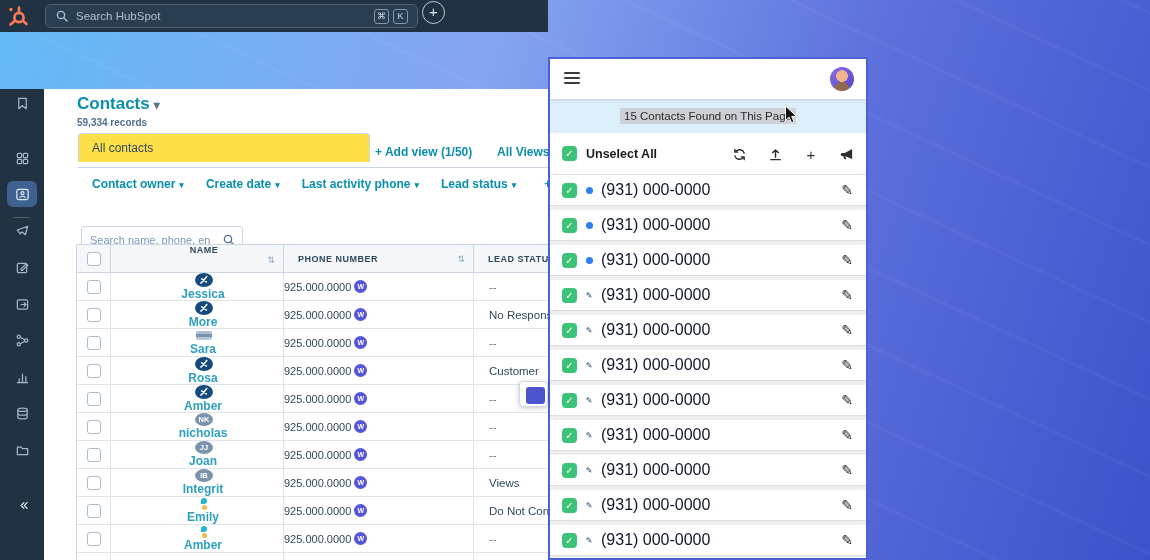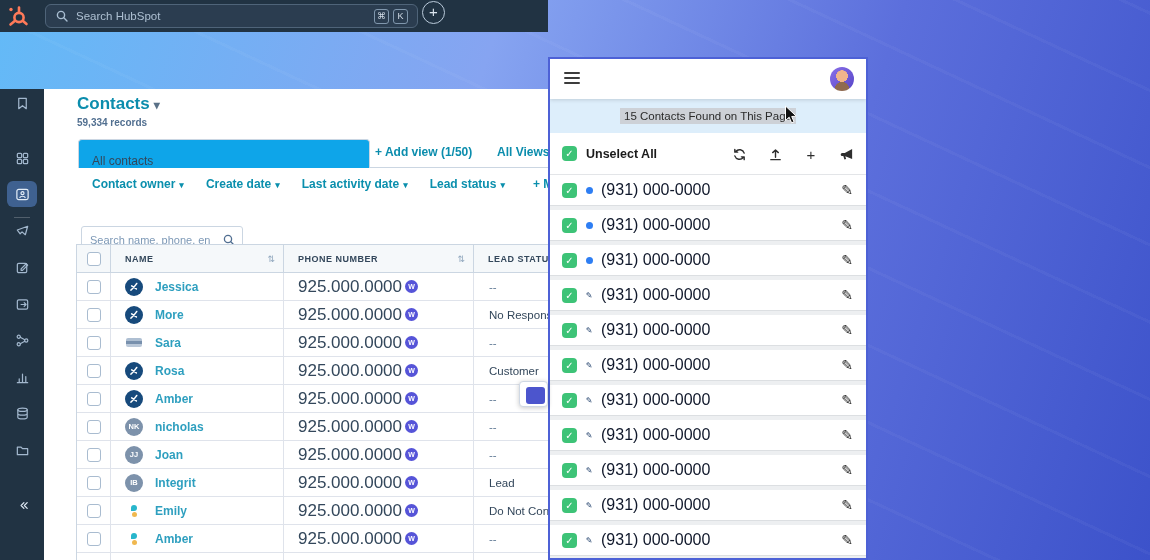--- a/index.html
+++ b/index.html
@@ -43,23 +43,23 @@
 
   
   .main { position:absolute; left:44px; top:89px; width:824px; height:471px;
     background:#fff; overflow:hidden; z-index:1;padding-left:31px; }
   .title { position:absolute; left:33px; top:5px; font-size:17px; font-weight:bold;
     color:var(--accent,#0b8dad); }
   .title .caret { color:#5a7187; font-size:12px; margin-left:4px; }
   .records { position:absolute; left:33px; top:28px; font-size:10px; color:#516f90; font-weight:bold;text-align:center; }
 
   .tabline { position:absolute; left:34px; right:0; top:78px; height:1px; background:var(--border,#cbd6e2); }
-  .tab { position:absolute; left:34px; top:50px; width:292px; height:29px;
-    background:#0ea5e9; border:1px solid var(--border,#cbd6e2); border-bottom:none;
-    border-radius:4px 4px 0 0; z-index:2; display:flex; align-items:flex-end; }
+  .tab { position:absolute; left:34px; top:44px; width:292px; height:29px;
+    background:#fde047; border:1px solid var(--border,#cbd6e2); border-bottom:none;
+    border-radius:4px 4px 0 0; z-index:2; display:flex; align-items:center; }
   .tab span { margin-left:13px; font-size:12px; color:var(--text,#33475b); }
   .addview { position:absolute; left:331px; top:56px; font-size:12px; font-weight:bold;
     color:var(--accent,#0b8dad); }
   .allviews { position:absolute; left:453px; top:56px; font-size:12px; font-weight:bold;
     color:var(--accent,#0b8dad); }
 
   .filterrow { position:absolute; left:48px; top:87px; height:16px; display:flex;
     align-items:center; }
   .filter { font-size:12px; font-weight:bold; color:#0a8fad; margin-right:22px; white-space:nowrap; }
   .filter .caret { font-size:9px; margin-left:4px; color:#0a8fad; }
@@ -74,41 +74,41 @@
 
   
   .table { position:absolute; left:32px; top:155px; width:792px;
     border:1px solid var(--border,#cbd6e2); background:#fff; }
   .thead { display:flex; height:28px; background:#f5f8fa; border-bottom:1px solid var(--border,#cbd6e2);
     align-items:center; }
   .trow { display:flex; height:28px; align-items:center; border-bottom:1px solid #dfe3eb; background:#fff; }
   .cell { height:100%; display:flex; align-items:center; }
   .c0 { width:34px; justify-content:center; border-right:1px solid #dfe3eb; }
   .thead .c0 { border-right:1px solid var(--border,#cbd6e2); }
-  .c1 { width:173px; border-right:1px solid #dfe3eb; position:relative; }
+  .c1 { width:173px; border-right:1px solid #dfe3eb; position:relative;flex-direction:column; }
   .c2 { width:190px; border-right:1px solid #dfe3eb; }
   .c3 { flex:1; }
   .thead .c1,.thead .c2 { border-right:1px solid var(--border,#cbd6e2); }
   .hlabel { font-size:9px; font-weight:bold; letter-spacing:.5px; color:var(--text,#33475b); margin-left:14px; }
   .sort { margin-left:auto; margin-right:8px; font-size:9px; color:#8fa6bd; }
   .cb { width:14px; height:14px; border:1px solid #a9bcd0; border-radius:3px; background:#fff; }
   .avatar { width:18px; height:18px; margin-left:14px; position:relative;
     display:flex; align-items:center; justify-content:center; }
   .avatar .sw,.avatar .ini,.avatar .imgph,.avatar .dots { display:none; }
   .avatar.logo { background:#174a7c; border-radius:50%; }
   .avatar.logo .sw { display:block; width:14px; height:14px; }
   .avatar.initials { background:#7d92ab; border-radius:50%; }
   .avatar.initials .ini { display:block; color:#fff; font-size:7.5px; font-weight:bold; }
   .avatar.image .imgph { display:block; width:16px; height:9px; border-radius:2px;
     background:linear-gradient(180deg,#aebfd2 0 34%,#7890ad 34% 67%,#b9c7d8 67%); }
   .avatar.dots .dots { display:flex; flex-direction:column; align-items:center; gap:1px; }
   .avatar.dots .d1 { width:6px; height:6px; border-radius:50% 50% 50% 0; background:#28b6cc; }
   .avatar.dots .d2 { width:5px; height:5px; border-radius:50%; background:#f0b84f; }
   .cname { font-size:12px; font-weight:bold; color:#2e9fbf; margin-left:12px; text-decoration:none; }
-  .pval { font-size:17px; color:var(--text,#33475b); margin-left:14px; font-weight:500; }
+  .pval { font-size:11px; color:var(--text,#33475b); font-weight:500; }
   .badge { width:13px; height:13px; margin-left:3px; border-radius:50%;
     background:var(--badge,#5654d8); color:#fff; font-size:7px; font-weight:bold;
     display:inline-flex; align-items:center; justify-content:center; }
   .sval { font-size:11.5px; color:var(--text,#33475b); margin-left:15px; white-space:nowrap; }
   .sval.mut { color:#607a95; }
 
   
   .floatcard { position:absolute; left:519px; top:381px; width:29px; height:26px;
     background:#fff; border:1px solid #cfd8e4; border-radius:4px;
     box-shadow:0 1px 5px rgba(0,0,0,.22); z-index:6; }
@@ -260,21 +260,21 @@
   <div class="tab">
       <span>All contacts</span>
     </div>
   <a class="addview">+ Add view (1/50)</a>
   <a class="allviews">All Views</a>
 
   <div class="filterrow">
     <span style="display:flex">
         <span class="filter"><span>Contact owner</span><span class="caret">▾</span></span>
         <span class="filter"><span>Create date</span><span class="caret">▾</span></span>
-        <span class="filter"><span>Last activity date</span><span class="caret">▾</span></span>
+        <span class="filter"><span>Last activity phone</span><span class="caret">▾</span></span>
         <span class="filter"><span>Lead status</span><span class="caret">▾</span></span>
       </span>
     <span class="more">+ More</span>
     <span class="fdiv"></span>
     <span class="ffunnel">⇅</span>
   </div>
 
   <div class="tsearch">
     <span class="ph">Search name, phone, en</span>
     <svg width="12" height="12" viewBox="0 0 12 12">
@@ -455,21 +455,21 @@
         <span class="ini">IB</span>
 
       </span>
       <a class="cname">Integrit</a>
     </span>
     <span class="cell c2">
       <span class="pval">925.000.0000</span>
       <span class="badge">W</span>
     </span>
     <span class="cell c3">
-            <span class="sval">Lead</span>
+            <span class="sval">Views</span>
           </span>
   </div>
         <div class="trow">
     <span class="cell c0">
             <span class="cb"></span>
           </span>
     <span class="cell c1">
       <span class="avatar dots">
 
         <span class="dots">

